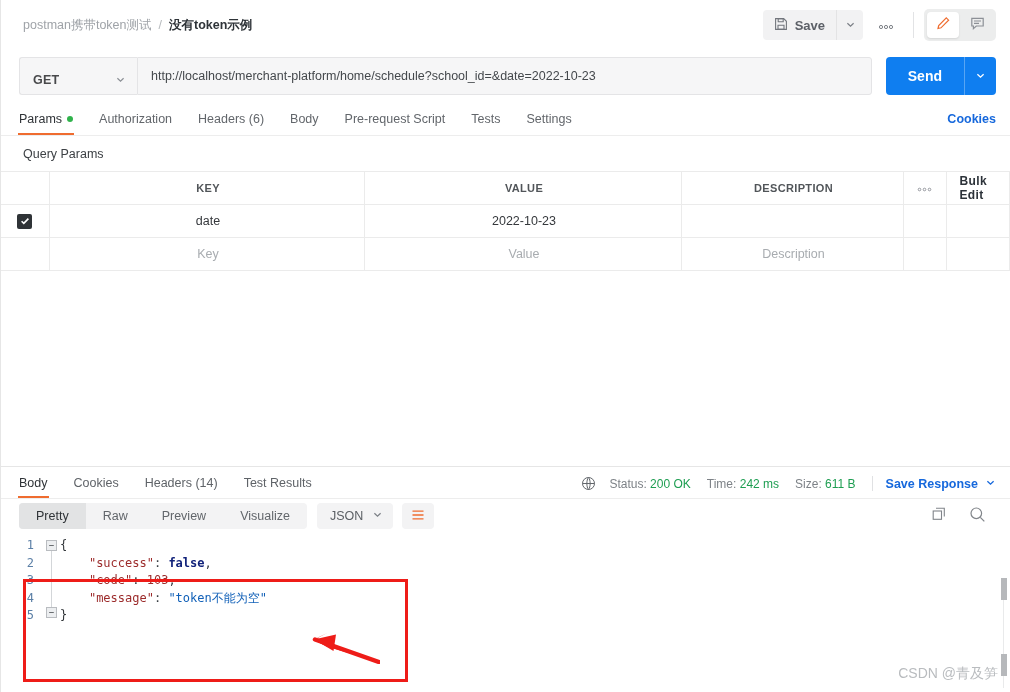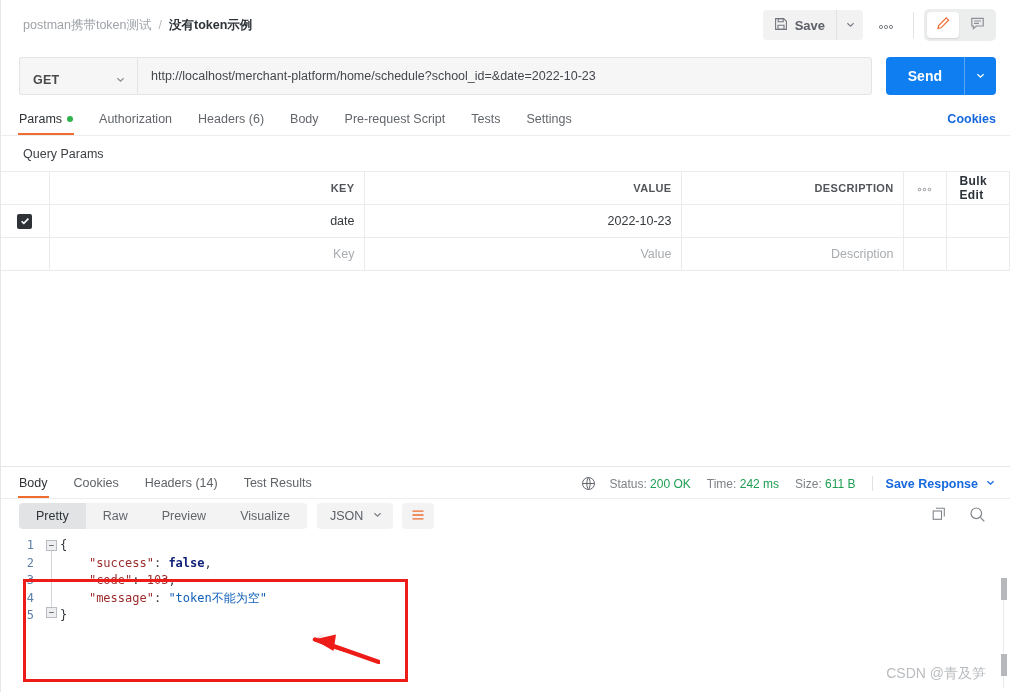--- a/index.html
+++ b/index.html
@@ -160,21 +160,21 @@
   
   .qp-title {
     font-size: 12.5px; color: #3d4145;
     padding: 11px 0 10px 22px;
   }
   .ptable { width: 100%; border-collapse: collapse; table-layout: fixed; }
   .ptable th, .ptable td {
     border: 1px solid #ebebeb;
     height: 33px;
     font-size: 12.5px;
-    text-align: right;
+    text-align: center;
     vertical-align: middle;
     padding: 0 9px 0 12px;
   }
   .ptable th {
     font-size: 11px; font-weight: bold; color: #515559;
     letter-spacing: .35px;
     background: #ffffff;
   }
   .ptable th:first-child, .ptable td:first-child { border-left: none; }
   .col-check { width: 48px; padding: 0 !important; text-align: center !important; }
@@ -352,21 +352,21 @@
     right: 3px; top: 578px;
     width: 6px; height: 110px;
     z-index: 12;
   }
   .vscroll-resp .track { position: absolute; left: 2px; top: 0; bottom: 0; width: 1px; background: #e9eaeb; }
   .vscroll-resp .thumb1 { position: absolute; left: 0; top: 0; width: 6px; height: 22px; background: #b6b8bb; }
   .vscroll-resp .thumb2 { position: absolute; left: 0; top: 76px; width: 6px; height: 22px; background: #b6b8bb; }
 
   .watermark {
     position: absolute;
-    right: 24px; bottom: 9px;
+    right: 12px; bottom: 9px;
     font-size: 14px; color: #b9bcbf;
     z-index: 20;
     white-space: nowrap;
   }
 </style>
 </head>
 <body>
 
 <div id="app">
 

